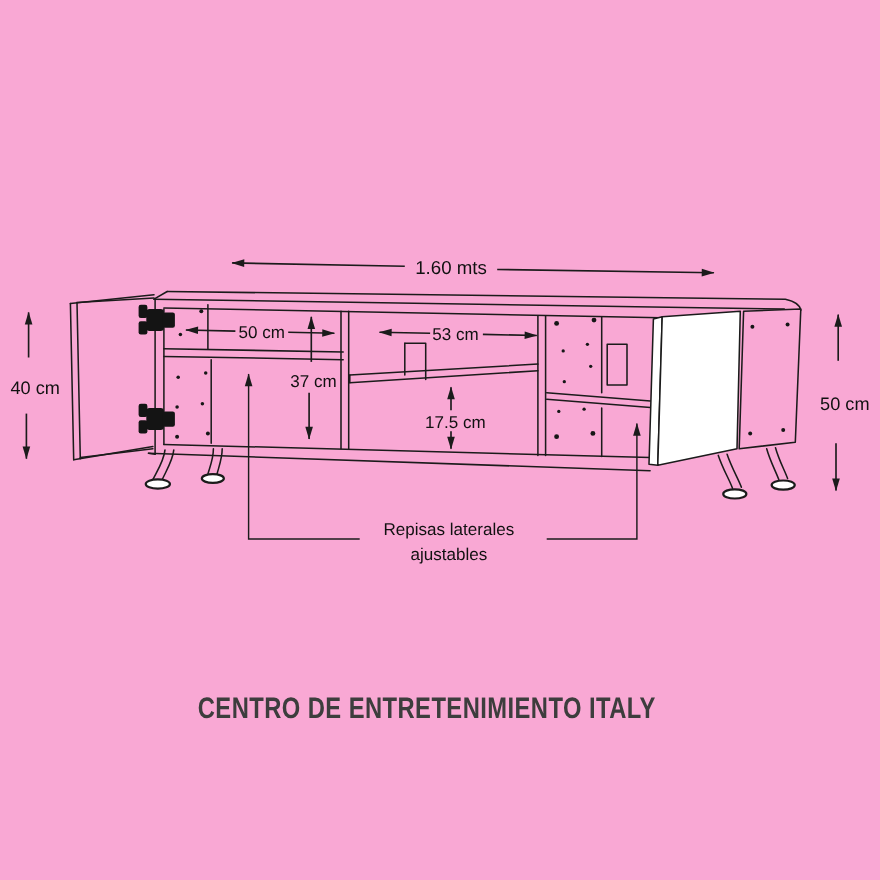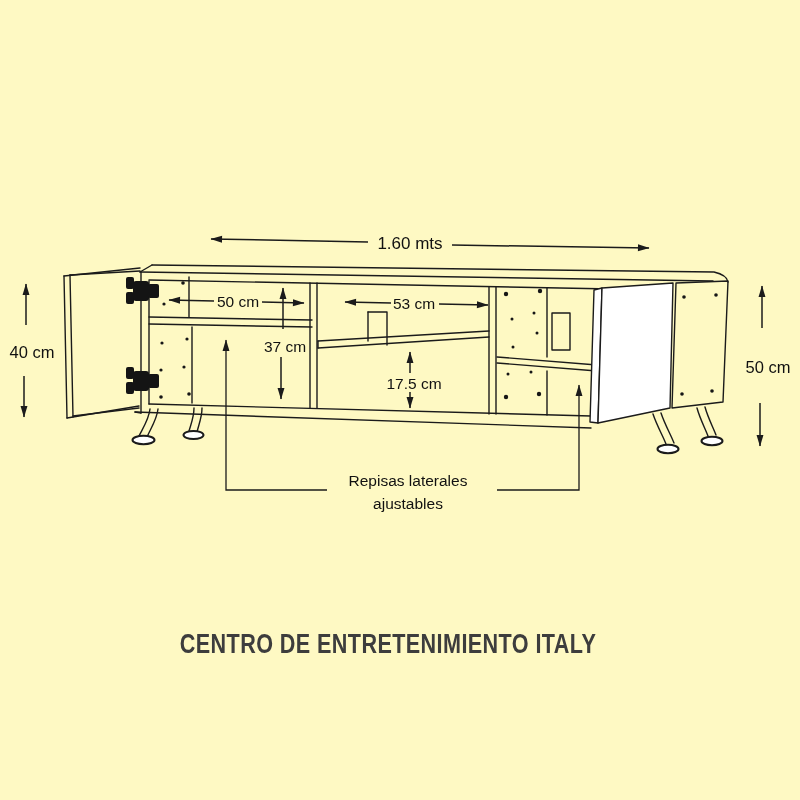--- a/index.html
+++ b/index.html
@@ -1,19 +1,19 @@
 <!DOCTYPE html>
 <html><head>
 <meta charset="utf-8">
 <style>
   html,body{margin:0;padding:0;background:#ffffff;}
   .canvas{
     position:relative;
     width:800px;height:800px;
-    background:#fef9c3;
+    background:#f9a8d4;
     overflow:hidden;
     font-family:"Liberation Sans", sans-serif;
   }
   svg{position:absolute;top:0;left:0;}
   .dim-text{
     font-family:"Liberation Sans", sans-serif;
     fill:#111111;
   }
   .note-text{
     font-family:"Liberation Sans", sans-serif;

